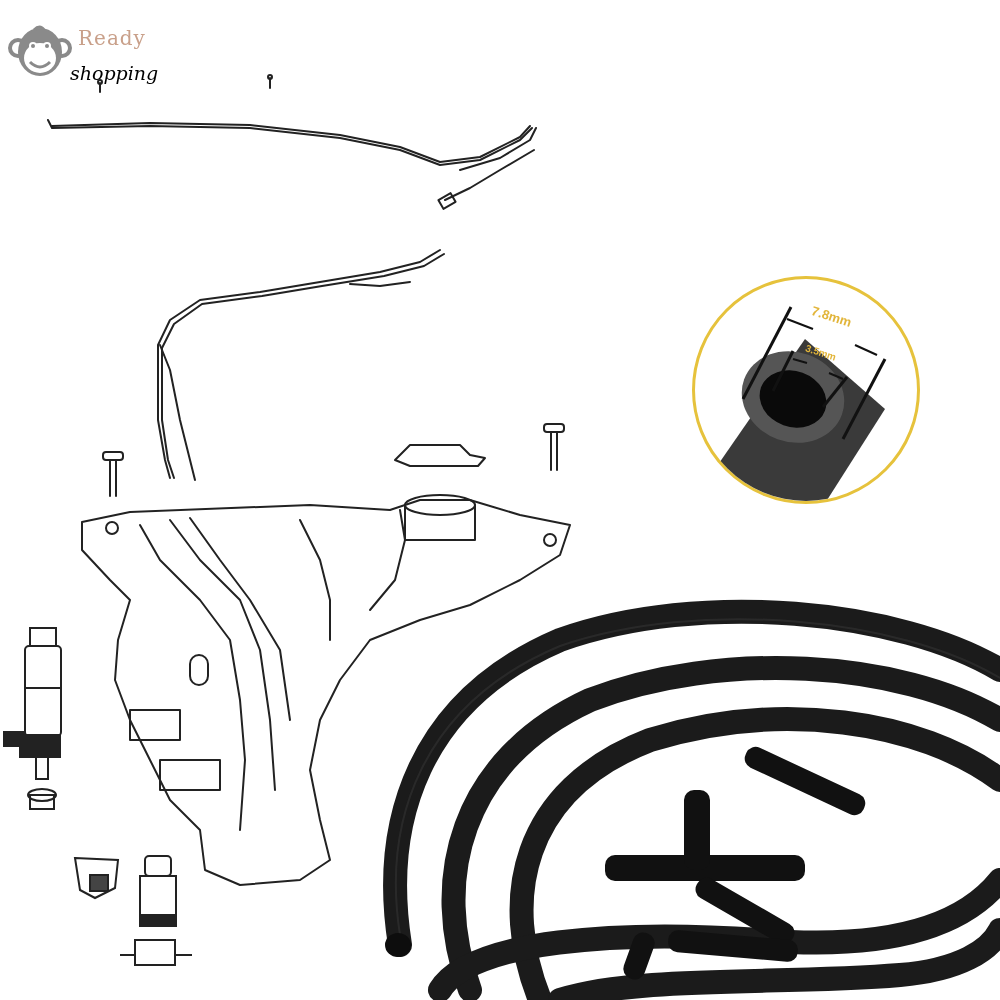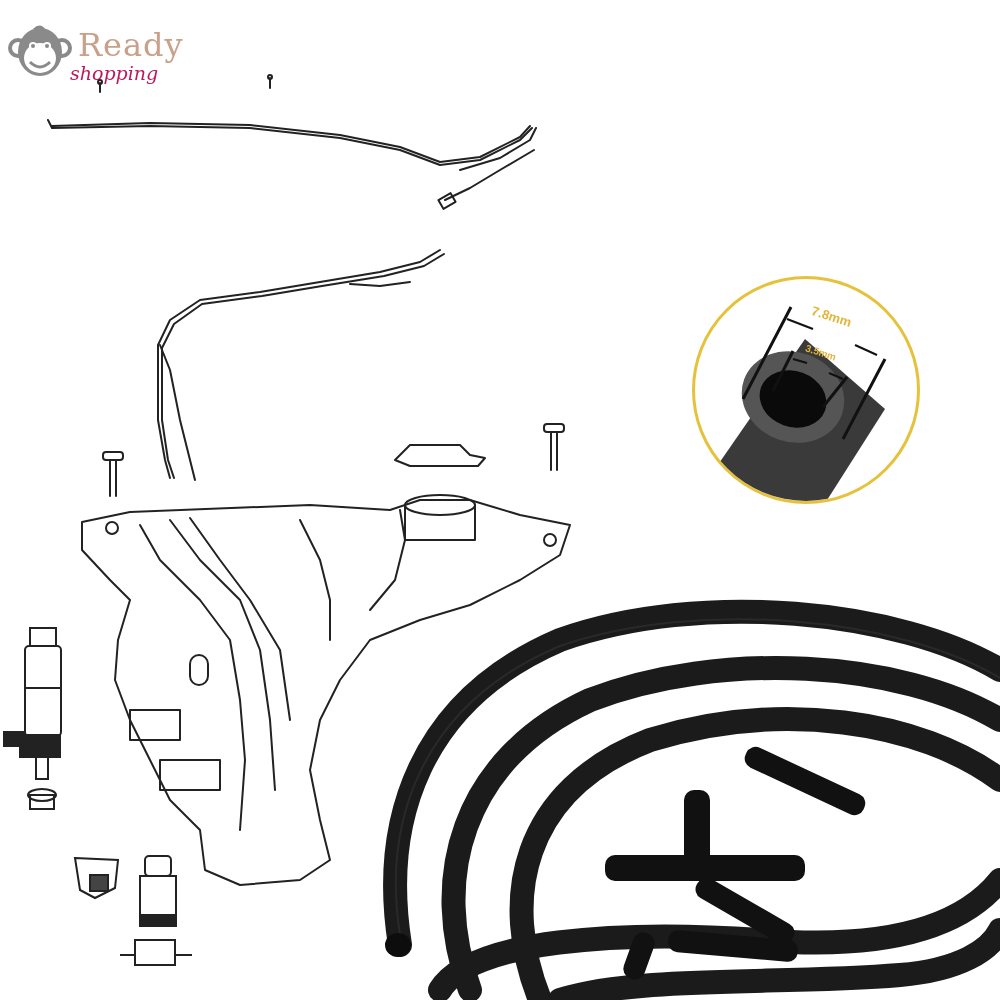--- a/index.html
+++ b/index.html
@@ -1,20 +1,20 @@
 <!DOCTYPE html>
 <html><head>
 <meta charset="utf-8">
 <style>
   html,body{margin:0;padding:0;background:#ffffff;}
   body{width:1000px;height:1000px;position:relative;overflow:hidden;font-family:"Liberation Sans",sans-serif;}
   .abs{position:absolute;}
   .logo{left:8px;top:22px;width:170px;height:70px;}
-  .logo-ready{position:absolute;left:70px;top:4px;font-family:"DejaVu Serif",serif;font-size:32px;color:#c9a08a;letter-spacing:1px;}
-  .logo-shop{position:absolute;left:62px;top:40px;font-family:"DejaVu Serif",serif;font-style:italic;font-size:19px;color:#be185d;}
+  .logo-ready{position:absolute;left:70px;top:4px;font-family:"DejaVu Serif",serif;font-size:20px;color:#c9a08a;letter-spacing:1px;}
+  .logo-shop{position:absolute;left:62px;top:40px;font-family:"DejaVu Serif",serif;font-style:italic;font-size:19px;color:#000000;}
   .callout{left:692px;top:276px;width:228px;height:228px;border-radius:50%;border:3px solid #e6c23c;background:#fff;overflow:hidden;box-sizing:border-box;}
   .dim-label{position:absolute;color:#e2b53a;font-weight:bold;font-family:"Liberation Sans",sans-serif;}
   svg{display:block;}
 </style>
 </head>
 <body>
 
 <div class="abs logo">
   <svg class="abs" style="left:0;top:0" width="64" height="60" viewBox="0 0 64 60">
     <circle cx="10" cy="26" r="8" fill="none" stroke="#8a8a8a" stroke-width="4"></circle>

